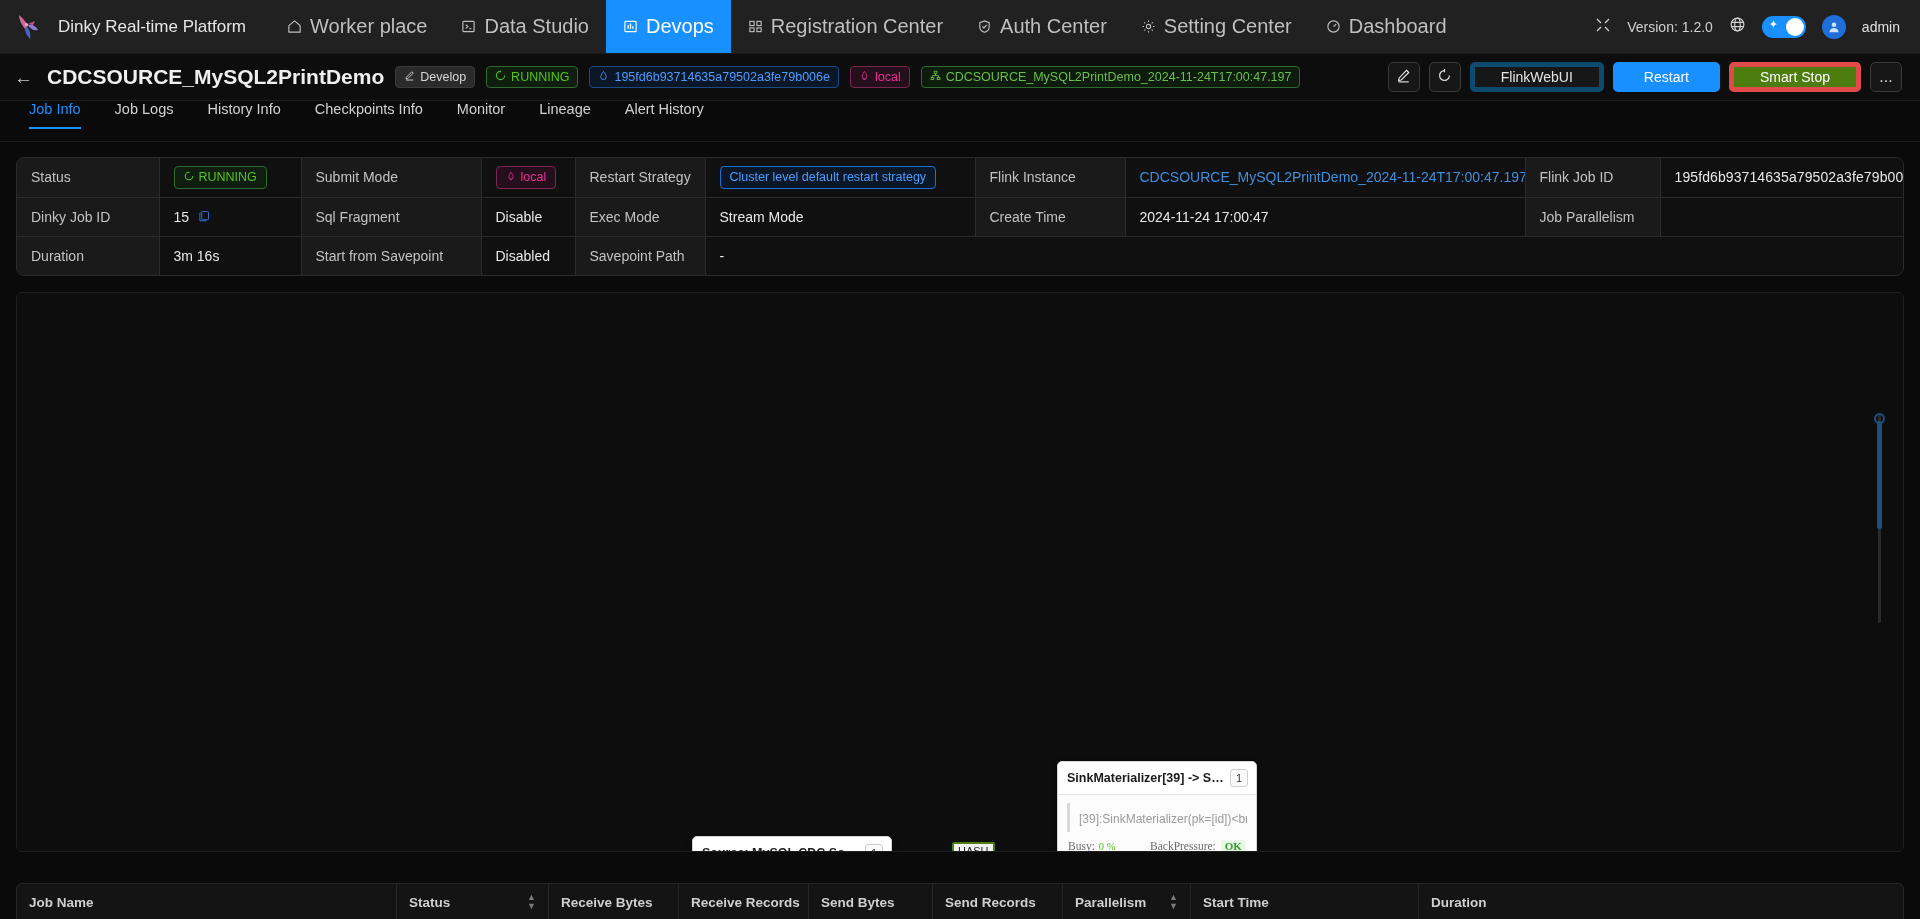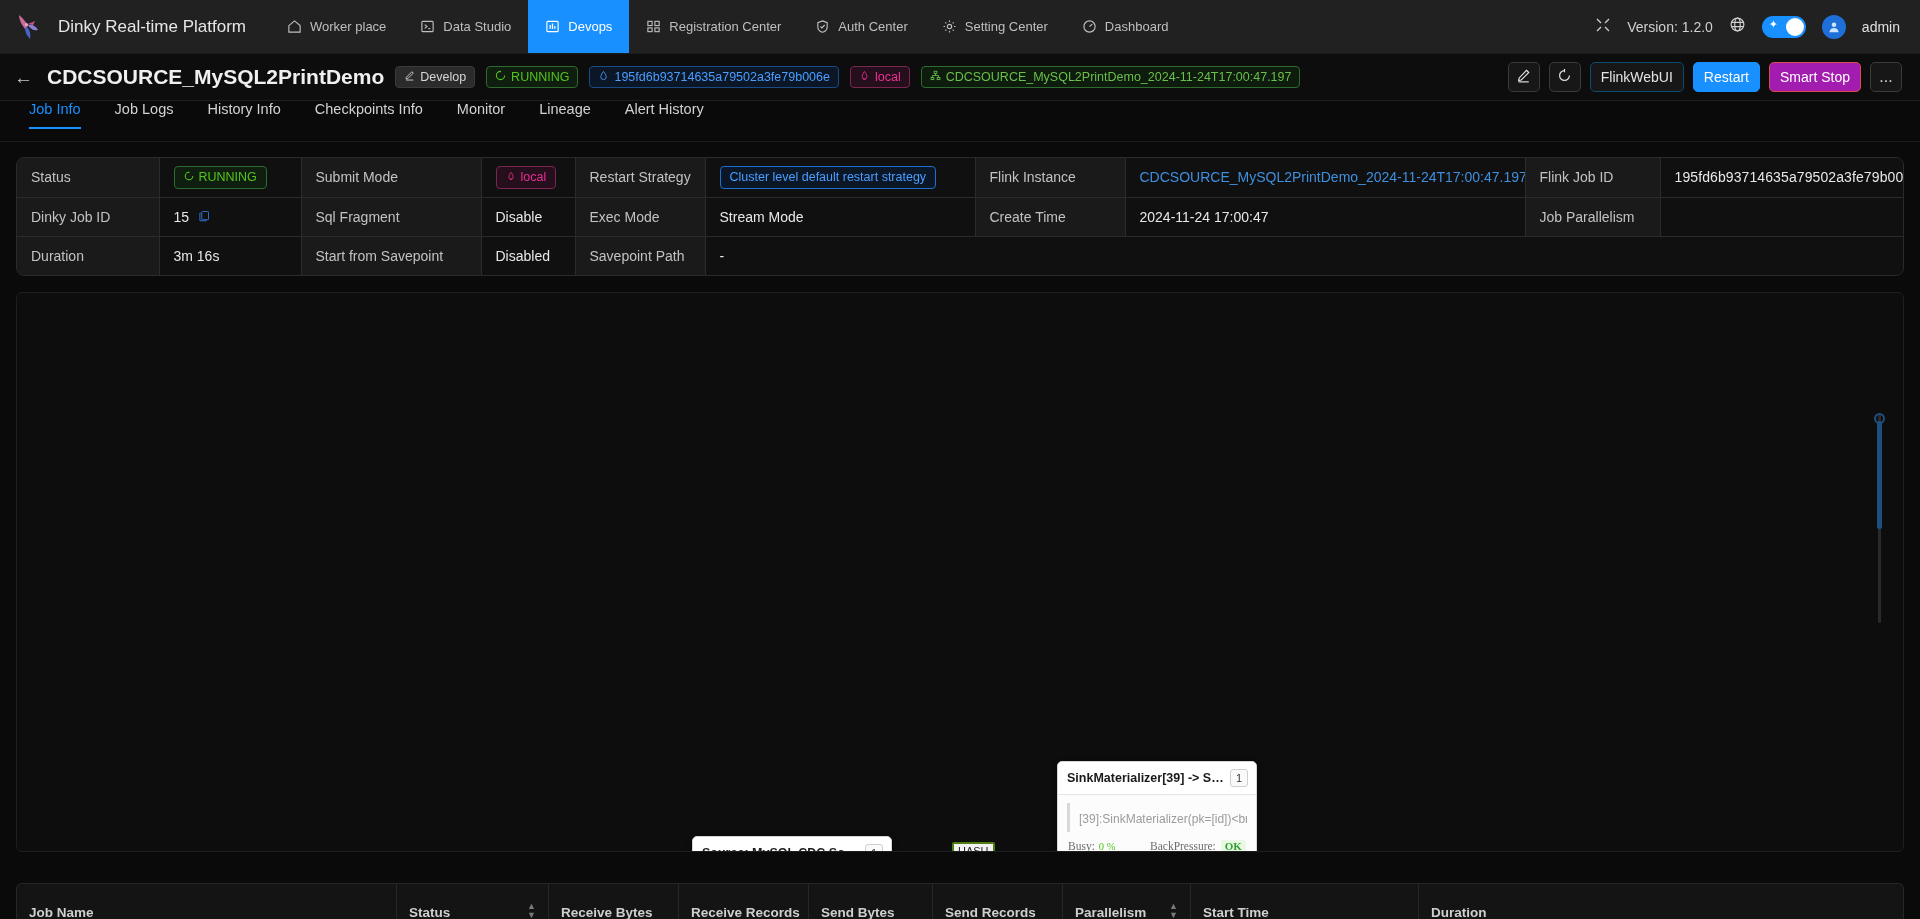--- a/index.html
+++ b/index.html
@@ -21,21 +21,21 @@
   }
   #logo-wrap { width: 58px; display:flex; align-items:center; justify-content:center; }
   .brand-title {
     display:flex; align-items:center;
     font-size: 17px; color: #e6e6e6; font-weight: 400;
     padding-right: 24px; white-space: nowrap;
   }
   .nav-items { display:flex; align-items:stretch; }
   .nav-item {
     display:flex; align-items:center; gap:8px;
-    padding: 0 17px; font-size: 13px; color: #bfbfbf;
+    padding: 0 17px; font-size: 20px; color: #bfbfbf;
     white-space: nowrap; cursor: pointer;
   }
   .nav-item.active { background: #1890ff; color: #fff; }
   .nav-item svg { display:block; }
   .nav-right {
     margin-left: auto; display:flex; align-items:center; gap: 16px;
     padding-right: 20px;
   }
   .ver-text { font-size: 14px; color: #d0d0d0; white-space: nowrap; }
   .theme-toggle {
@@ -73,26 +73,26 @@
   .tag-jobid   { background:#0b1626; border-color:#1b4b86; color:#4a9eff; }
   .tag-local   { background:#260f1c; border-color:#7a2650; color:#eb2f96; }
   .tag-instance{ background:#0e1c0e; border-color:#2e6b2e; color:#6abf4b; }
   .hdr-actions { margin-left:auto; display:flex; align-items:center; gap: 9px; }
   .ibtn {
     width: 32px; height: 30px; border-radius:5px;
     background:#171717; border:1px solid #3a3a3a; color:#d5d5d5;
     display:flex; align-items:center; justify-content:center; cursor:pointer;
   }
   .tbtn {
-    height: 30px; padding: 0 10px; border-radius:5px;
-    background:#171717; border:1px solid #0c4a6e; color:#e3e3e3;
+    height: 30px; padding: 0 26px; border-radius:5px;
+    background:#171717; border:5px solid #0c4a6e; color:#e3e3e3;
     display:flex; align-items:center; font-size: 14px; cursor:pointer; white-space:nowrap;
   }
   .tbtn.primary { background:#1890ff; border-color:#1890ff; color:#fff; }
-  .tbtn.danger  { background:#a21caf; border-color:#e04a4a; color:#fff; }
+  .tbtn.danger  { background:#4d7c0f; border-color:#e04a4a; color:#fff; }
 
   
   #tabs {
     height: 41px; background:#0a0a0a; display:flex; align-items:flex-start;
     padding-left: 12px; border-bottom: 1px solid #1c1c1c;
   }
   .tab {
     padding: 0 17px 11px 17px; font-size: 14.5px; color:#d2d2d2;
     cursor:pointer; position:relative; white-space:nowrap;
   }
@@ -194,21 +194,21 @@
 
   
   #bottom-table {
     position:absolute; left:16px; right:16px; bottom:0; height: 36px;
     background:#141414; border:1px solid #272727; border-bottom:none;
     border-radius:6px 6px 0 0; overflow:hidden;
   }
   .bt-head { display:flex; height:36px; align-items:center; }
   .bt-col {
     font-size:13.5px; font-weight:700; color:#cfcfcf;
-    padding: 0 12px; height:36px; display:flex; align-items:flex-end;
+    padding: 0 12px; height:36px; display:flex; align-items:center;
     border-right:1px solid #262626; white-space:nowrap; position:relative;
     cursor:pointer;
   }
   .bt-col:last-child { border-right:none; }
   .sort-ic { margin-left:auto; padding-left:14px; color:#7a7a7a; font-size:9px; line-height:1; }
 </style>
 </head>
 <body>
 
 <div id="topnav">

